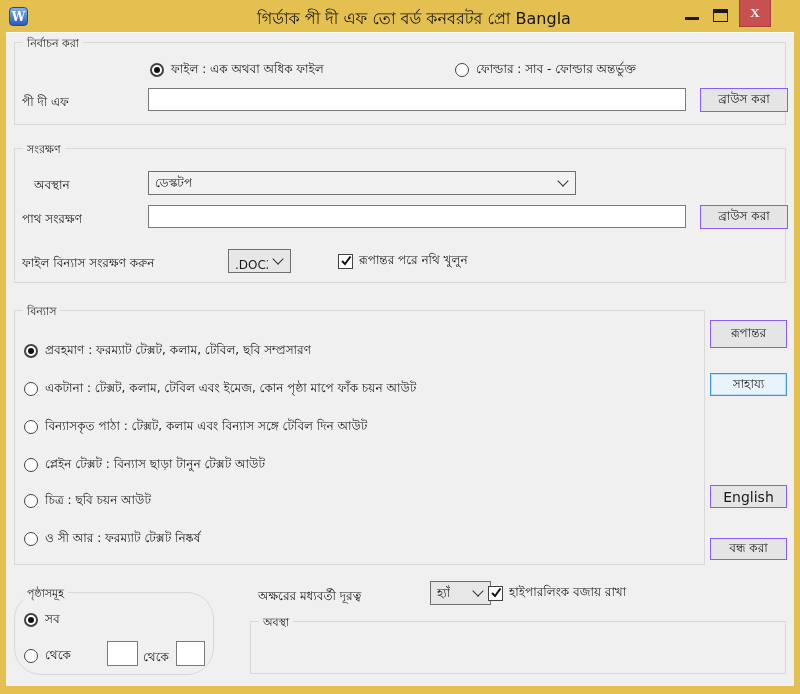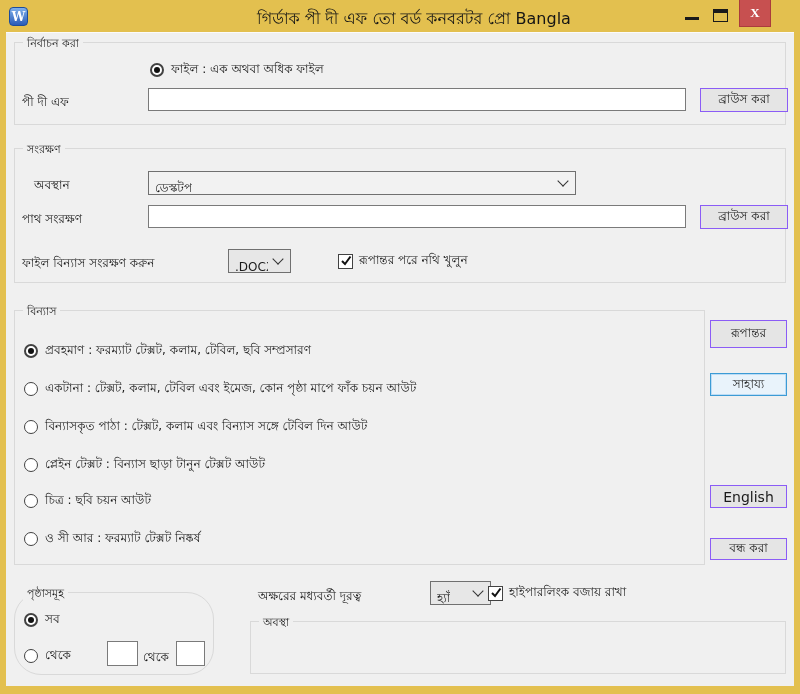--- a/index.html
+++ b/index.html
@@ -33,21 +33,21 @@
   .lbl { position:absolute; font-size:12px; white-space:nowrap; }
 
   .txt { position:absolute; background:#fff; border:1px solid #7a7a7a; font-size:12px; padding:0 4px;
          font-family:"DejaVu Sans", sans-serif; }
 
   .btn { position:absolute; background:#e5e5e5; border:1px solid #8b5cf6; font-size:12px;
          display:flex; align-items:center; justify-content:center; white-space:nowrap; cursor:default; }
   .btn.focused { background:#e9f3fb; border:1px solid #3c9bd5; box-shadow:inset 0 0 0 1px #bcdcf5; }
 
   .dropdown { position:absolute; background:#f2f2f2; border:1px solid #707070; font-size:12px;
-              display:flex; align-items:center; padding:12px 22px 0 6px; }
+              display:flex; align-items:flex-end; padding:12px 22px 0 6px; }
   .dd-value { white-space:nowrap; overflow:hidden; }
   .chev { position:absolute; right:8px; top:50%; width:8px; height:8px; margin-top:-6px;
           border-right:1.5px solid #333; border-bottom:1.5px solid #333; transform:rotate(45deg); }
 
   .radio-row { position:absolute; display:flex; align-items:center; gap:7px; font-size:12px; white-space:nowrap; }
   .radio { width:14px; height:14px; min-width:14px; border-radius:50%; background:#fff; border:1px solid #424242; position:relative; }
   .radio.selected::after { content:""; position:absolute; left:3px; top:3px; width:6px; height:6px; border-radius:50%; background:#111; }
   .radio.selected { border-width:2px; }
   .radio.selected::after { left:2px; top:2px; }
 
@@ -75,20 +75,24 @@
       <span>X</span>
     </div>
   </div>
 
   <div class="groupbox" style="left:14px; top:42px; width:772px; height:83px;">
     <span class="legend">নির্বাচন করা</span>
   </div>
   <div class="radio-row" style="left:150px; top:60px;">
     <span class="radio selected"></span>
     <span>ফাইল : এক অথবা অধিক ফাইল</span>
+  </div>
+  <div class="radio-row" style="left:455px; top:60px;">
+    <span class="radio"></span>
+    <span>ফোল্ডার : সাব - ফোল্ডার অন্তর্ভুক্ত</span>
   </div>
   <div class="lbl" style="left:22px; top:93px;">পী দী এফ</div>
   <input class="txt" style="left: 148px; top: 88px; width: 538px; height: 23px;" value="">
   <div class="btn" style="left:700px; top:88px; width:88px; height:24px;">ব্রাউস করা</div>
 
   <div class="groupbox" style="left:14px; top:148px; width:772px; height:135px;">
     <span class="legend">সংরক্ষণ</span>
   </div>
   <div class="lbl" style="left:34px; top:176px;">অবস্থান</div>
   <div class="dropdown" style="left:148px; top:171px; width:428px; height:24px;">

